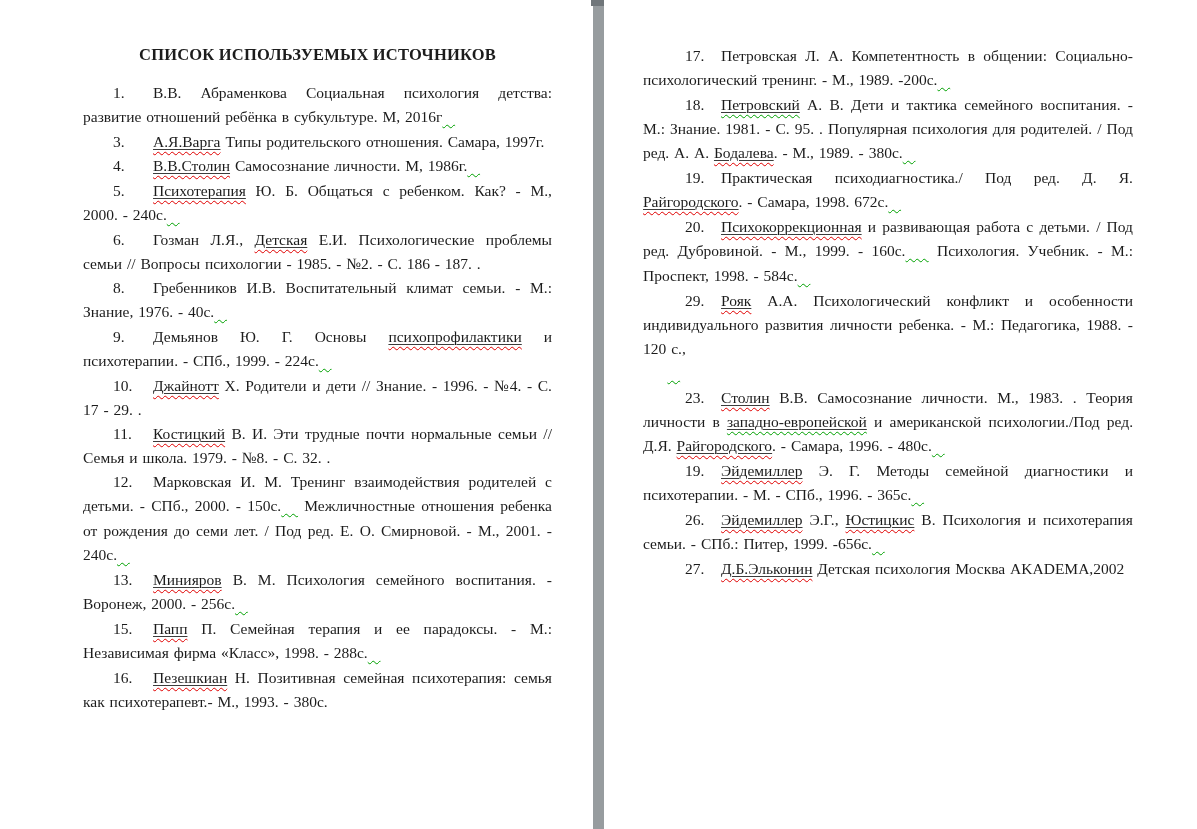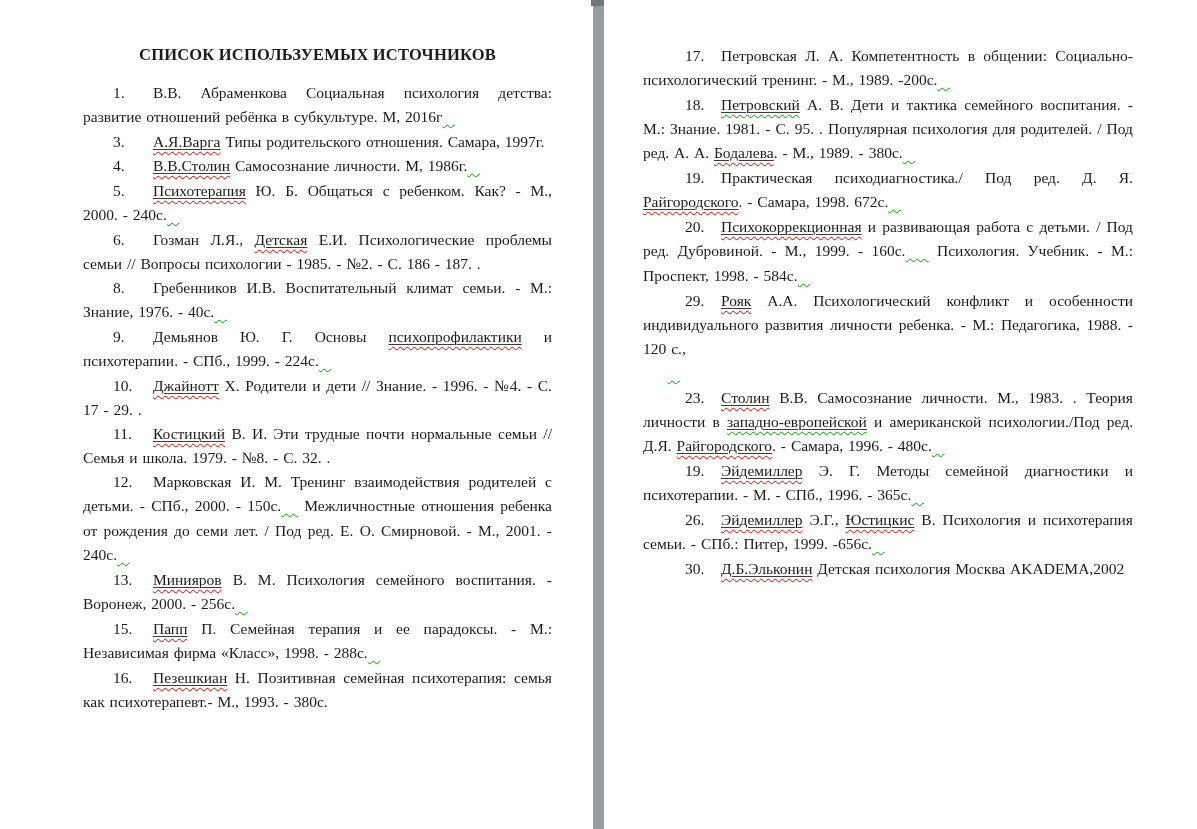--- a/index.html
+++ b/index.html
@@ -71,18 +71,18 @@
     <div class="content-right">
       <div class="items">
           <p class="item"><span class="num">17.</span>Петровская Л. А. Компетентность в общении: Социально-психологический тренинг. - М., 1989. -200с.<span class="gsq">&nbsp;&nbsp;&nbsp;</span></p>
           <p class="item"><span class="num">18.</span><span class="flag"><span class="sq-green">Петровский</span></span> А. В. Дети и тактика семейного воспитания. - М.: Знание. 1981. - С. 95. . Популярная психология для родителей. / Под ред. А. А. <span class="flag"><span class="sq-red">Бодалева</span></span>. - М., 1989. - 380с.<span class="gsq">&nbsp;&nbsp;&nbsp;</span></p>
           <p class="item"><span class="num">19.</span>Практическая психодиагностика./ Под ред. Д. Я. <span class="flag"><span class="sq-red">Райгородского</span></span>. - Самара, 1998. 672с.<span class="gsq">&nbsp;&nbsp;&nbsp;</span></p>
           <p class="item"><span class="num">20.</span><span class="flag"><span class="sq-red">Психокоррекционная</span></span> и развивающая работа с детьми. / Под ред. Дубровиной. - М., 1999. - 160с.<span class="gsq">&nbsp;&nbsp;&nbsp;</span> Психология. Учебник. - М.: Проспект, 1998. - 584с.<span class="gsq">&nbsp;&nbsp;&nbsp;</span></p>
           <p class="item"><span class="num">29.</span><span class="flag"><span class="sq-red">Рояк</span></span> А.А. Психологический конфликт и особенности индивидуального развития личности ребенка. - М.: Педагогика, 1988. - 120 с.,<br>&nbsp;&nbsp;&nbsp;&nbsp;&nbsp;<span class="gsq">&nbsp;&nbsp;&nbsp;</span></p>
           <p class="item"><span class="num">23.</span><span class="flag"><span class="sq-red">Столин</span></span> В.В. Самосознание личности. М., 1983. . Теория личности в <span class="flag"><span class="sq-green">западно-европейской</span></span> и американской психологии./Под ред. Д.Я. <span class="flag"><span class="sq-red">Райгородского</span></span>. - Самара, 1996. - 480с.<span class="gsq">&nbsp;&nbsp;&nbsp;</span></p>
           <p class="item"><span class="num">19.</span><span class="flag"><span class="sq-red">Эйдемиллер</span></span> Э. Г. Методы семейной диагностики и психотерапии. - М. - СПб., 1996. - 365с.<span class="gsq">&nbsp;&nbsp;&nbsp;</span></p>
           <p class="item"><span class="num">26.</span><span class="flag"><span class="sq-red">Эйдемиллер</span></span> Э.Г., <span class="flag"><span class="sq-red">Юстицкис</span></span> В. Психология и психотерапия семьи. - СПб.: Питер, 1999. -656с.<span class="gsq">&nbsp;&nbsp;&nbsp;</span></p>
-          <p class="item"><span class="num">30.</span><span class="flag"><span class="sq-red">Д.Б.Эльконин</span></span> Детская психология Москва AKADEMA,2002</p>
+          <p class="item"><span class="num">27.</span><span class="flag"><span class="sq-red">Д.Б.Эльконин</span></span> Детская психология Москва AKADEMA,2002</p>
         </div>
     </div>
   </div>
 
 </div>
 
 </body></html>

